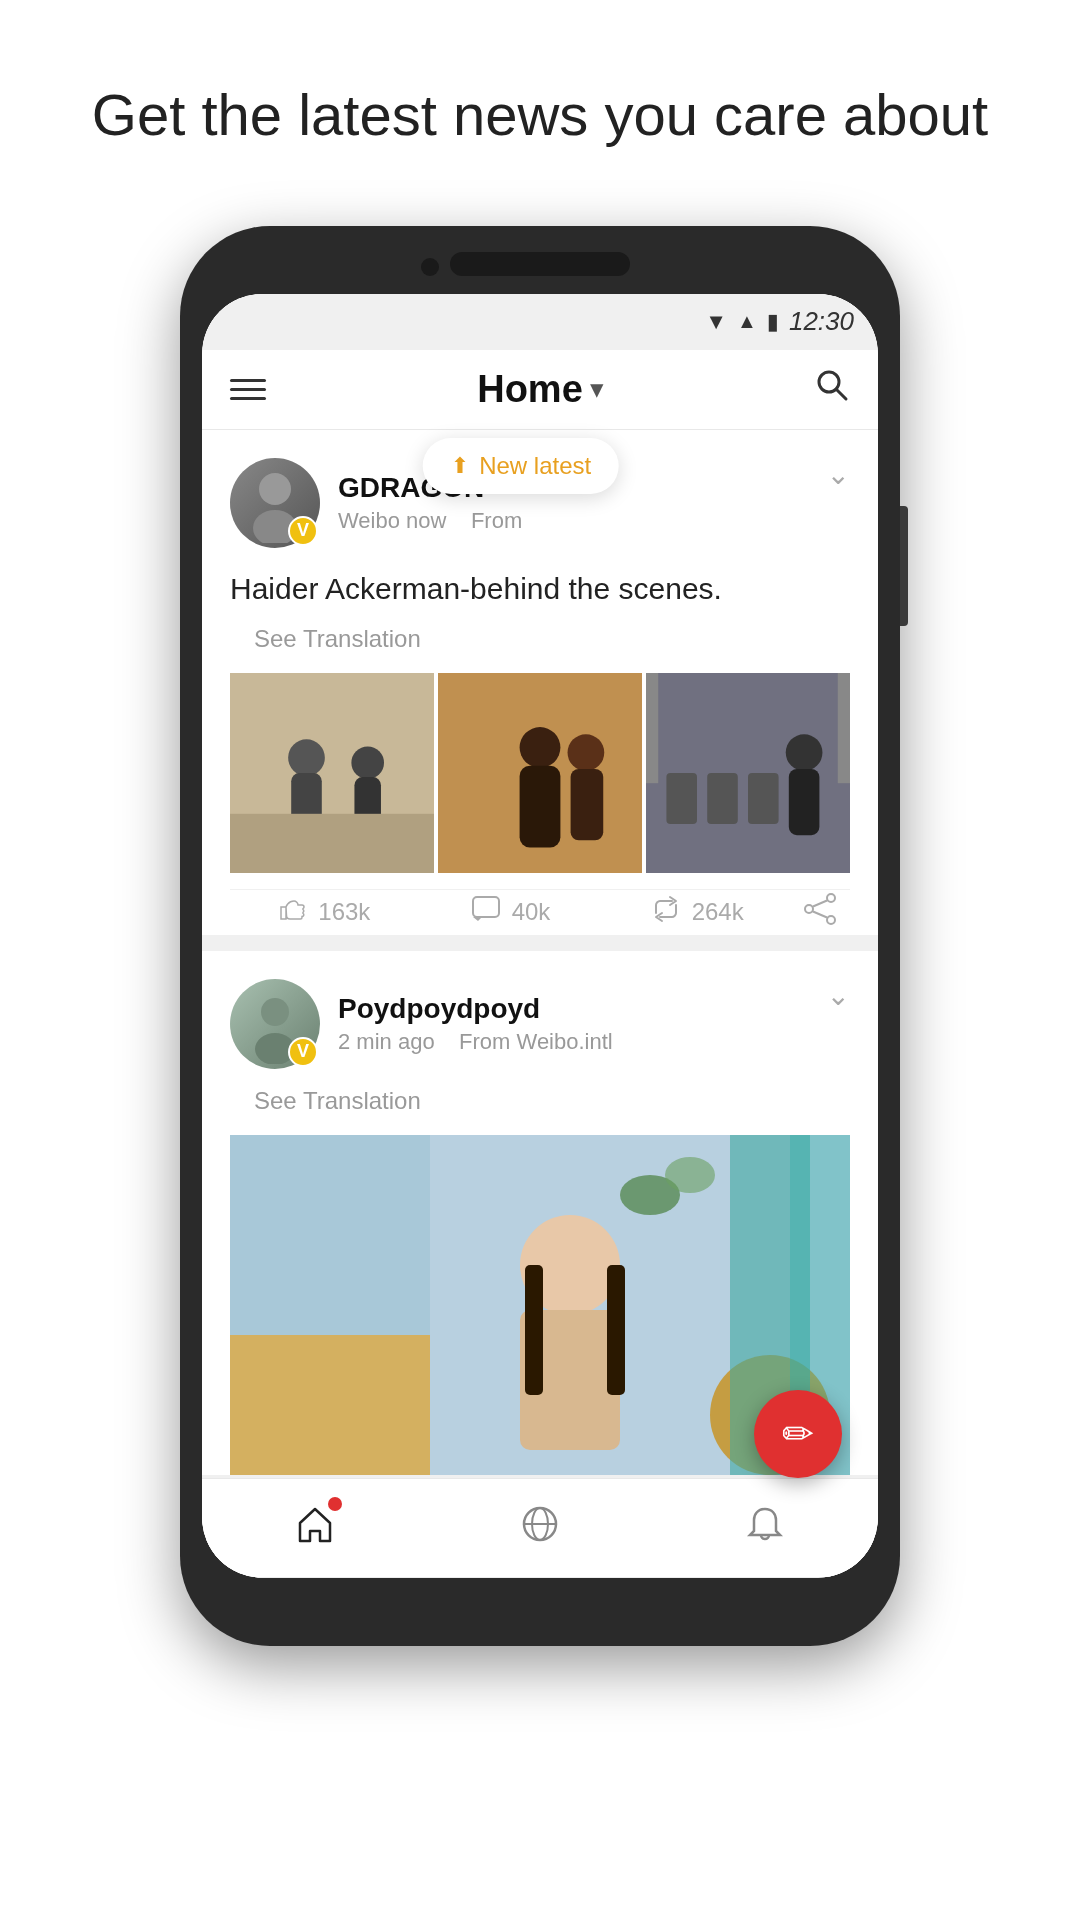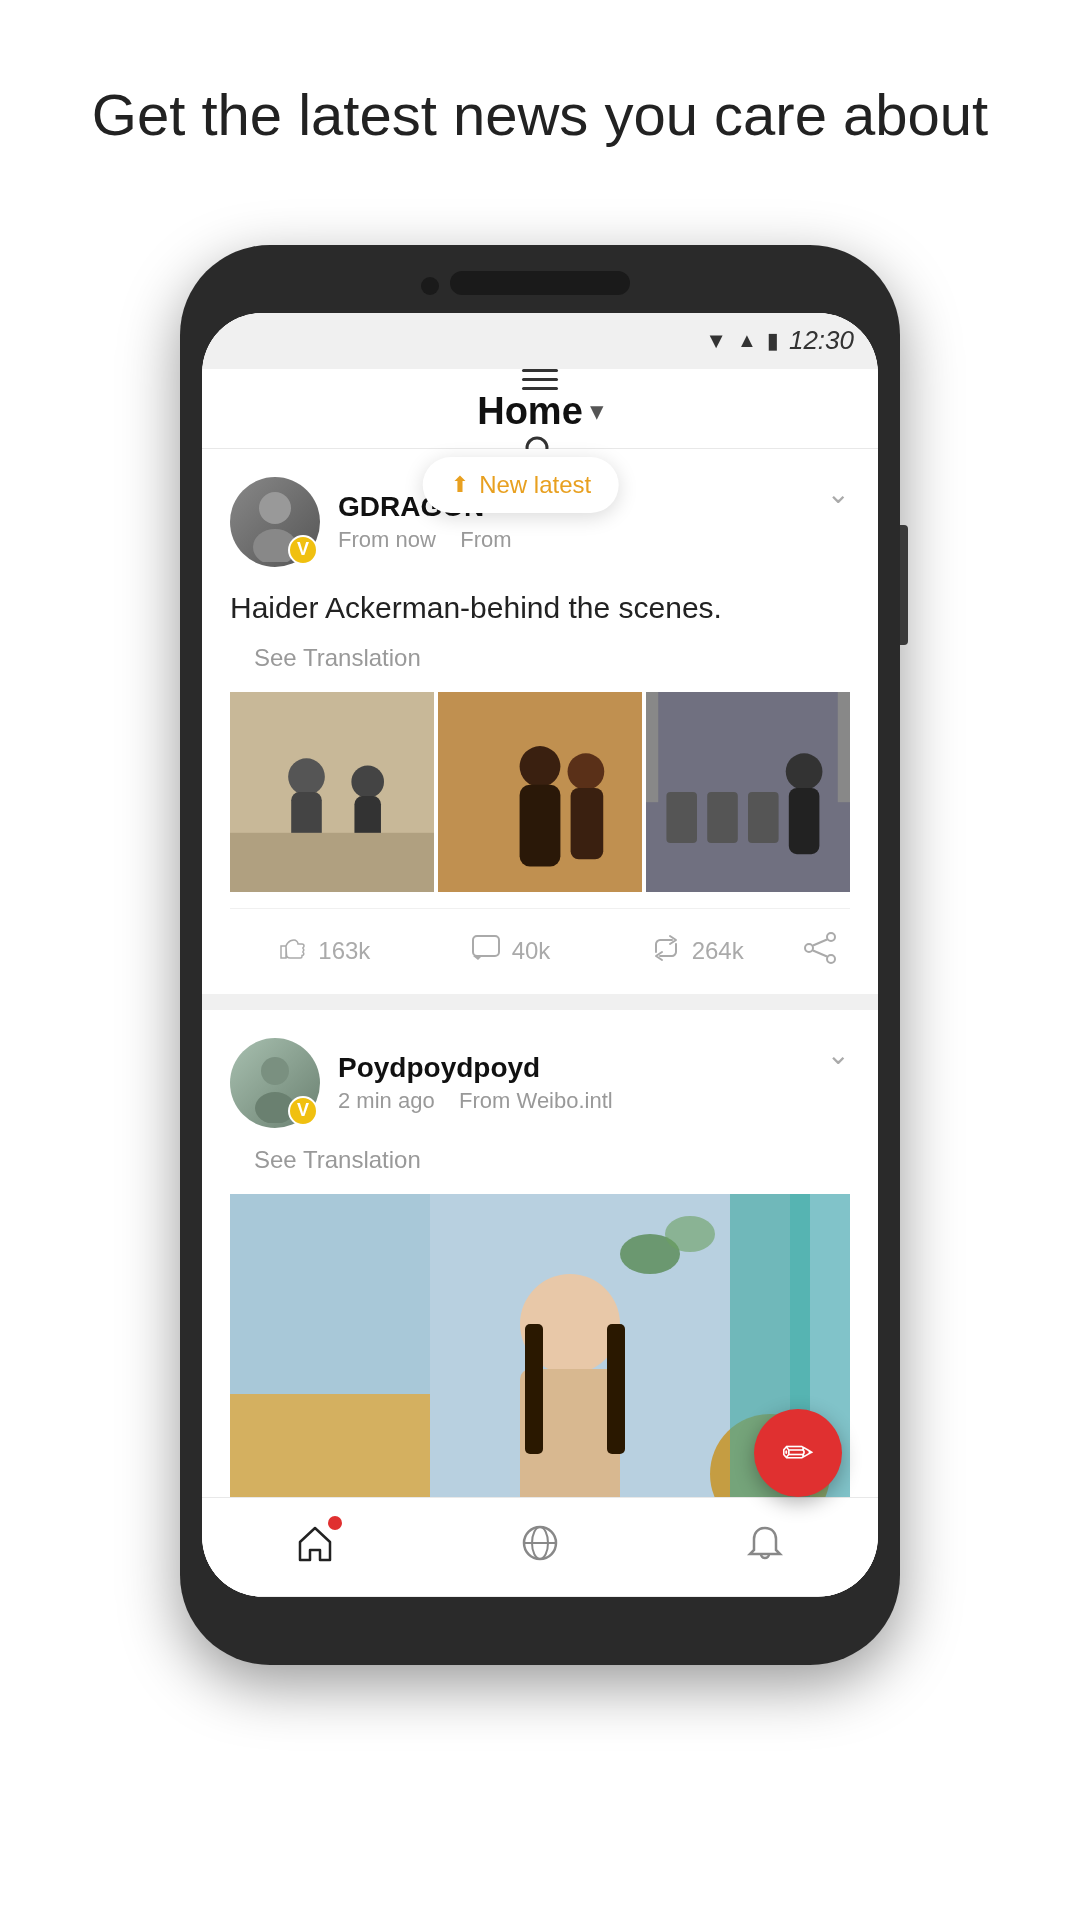--- a/index.html
+++ b/index.html
@@ -13,21 +13,21 @@
       flex-direction: column;
       align-items: center;
     }
 
     .page-headline {
       width: 100%;
       text-align: center;
       font-size: 58px;
       font-weight: 400;
       color: #222222;
-      padding: 80px 60px 95px 60px;
+      padding: 80px 60px 76px 60px;
       line-height: 1.2;
     }
 
     .phone-wrapper {
       position: relative;
       width: 720px;
       height: 1420px;
     }
 
     
@@ -106,21 +106,20 @@
     
     .top-nav {
       width: 100%;
       height: 80px;
       background: #ffffff;
       display: flex;
       align-items: center;
       justify-content: space-between;
       padding: 0 28px;
       border-bottom: 1px solid #e8e8e8;
-      flex-direction: column;
     }
     .menu-icon {
       display: flex;
       flex-direction: column;
       gap: 6px;
       cursor: pointer;
     }
     .menu-icon span {
       display: block;
       width: 36px;
@@ -294,21 +293,21 @@
     }
     .img-placeholder.img4 {
       background: linear-gradient(160deg, #b8c8d8 0%, #7090b8 50%, #4060a0 100%);
       height: 340px;
     }
 
     
     .post-actions {
       display: flex;
       align-items: center;
-      padding: 22px 0;
+      padding: 2px 0;
       border-top: 1px solid #f0f0f0;
       margin-top: 16px;
       gap: 0;
     }
     .action-item {
       display: flex;
       align-items: center;
       gap: 10px;
       flex: 1;
       justify-content: center;
@@ -459,21 +458,21 @@
                   <svg width="80" height="80" viewBox="0 0 80 80">
                     <circle cx="40" cy="26" r="16" fill="#999"></circle>
                     <ellipse cx="40" cy="65" rx="22" ry="18" fill="#888"></ellipse>
                   </svg>
                 </div>
                 <div class="avatar-badge">V</div>
               </div>
               <div>
                 <div class="post-meta-name">GDRAGON</div>
                 <div class="post-meta-info">
-                  <span>From now</span>
+                  <span>Weibo now</span>
                   &nbsp;&nbsp;
                   <span>From</span>
                 </div>
               </div>
             </div>
             <div class="post-chevron">⌄</div>
           </div>
 
           <div class="post-text">Haider Ackerman-behind the scenes.</div>
           <div class="see-translation">See Translation</div>

